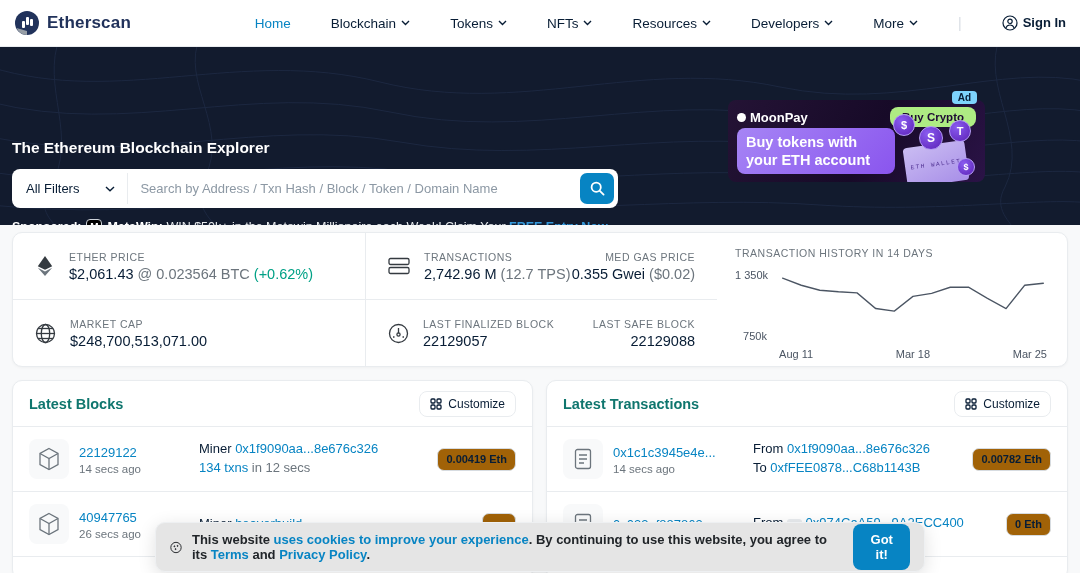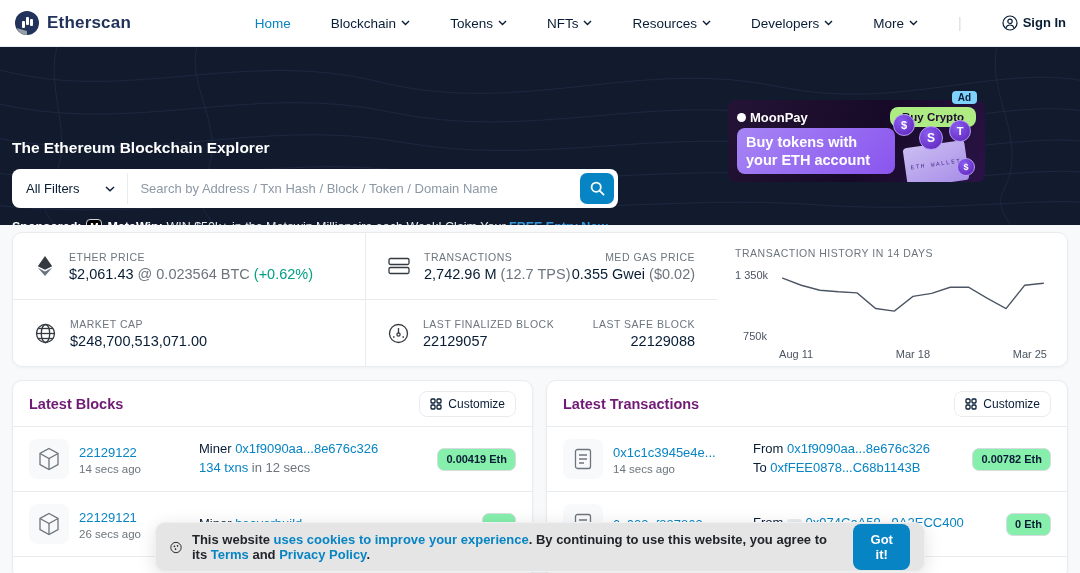--- a/index.html
+++ b/index.html
@@ -79,31 +79,31 @@
   .ylab-top { position:absolute; left:18px; top:36px; font-size:11px; color:#4b5563; }
   .ylab-bot { position:absolute; left:26px; bottom:24px; font-size:11px; color:#4b5563; }
   .xlabs { position:absolute; left:62px; right:20px; bottom:6px; display:flex; justify-content:space-between; font-size:11px; color:#4b5563; }
 
   
   .datacard { position:absolute; top:380px; height:200px; background:#fff; border-radius:10px; border:1px solid #e9ecef;
               box-shadow:0 1px 3px rgba(0,0,0,.04); overflow:hidden; }
   .card-blocks { left:12px; width:521px; }
   .card-txns { left:546px; width:522px; }
   .card-head { height:46px; display:flex; align-items:center; justify-content:space-between; padding:0 16px; border-bottom:1px solid #e9ecef; }
-  .card-title { font-size:14.5px; font-weight:bold; color:#701a75; }
+  .card-title { font-size:14.5px; font-weight:bold; color:#0f766e; }
   .customize-btn { display:flex; align-items:center; gap:6px; border:1px solid #e9ecef; background:#fff; border-radius:8px;
                    padding:5px 10px; font-size:12px; color:#081d35; cursor:pointer; font-family:"Liberation Sans",sans-serif; }
   .row { height:65px; display:flex; align-items:center; padding:0 16px; border-bottom:1px solid #e9ecef; gap:10px; }
   .row-icon { width:40px; height:40px; background:#f8f9fa; border-radius:8px; display:flex; align-items:center; justify-content:center; color:#6c757d; flex:0 0 auto; }
   .row-c1 { width:110px; flex:0 0 auto; }
   .row-c1 .age { font-size:11.5px; color:#6c757d; margin-top:2px; }
   .row-c1 a { font-size:13px; }
   .row-c2 { flex:1; font-size:13px; line-height:1.45; }
   .val-badge { border:1px solid #d7dce1; border-radius:7px; padding:4px 8px; font-size:11px; font-weight:bold; color:#081d35;
-               background:#86efac; white-space:nowrap; flex:0 0 auto; min-width:34px; min-height:23px; text-align:right; }
+               background:#a16207; white-space:nowrap; flex:0 0 auto; min-width:34px; min-height:23px; text-align:right; }
   .contract-badge { display:inline-flex; width:15px; height:15px; background:#e9ecef; color:#6c757d; border-radius:3px;
                     font-size:9px; font-weight:bold; align-items:center; justify-content:center; vertical-align:-2px; }
 
   
   .cookie { position:absolute; left:155px; top:522px; width:770px; height:50px; background:#e5e5e5; border-radius:10px;
             box-shadow:0 4px 18px rgba(0,0,0,.12); border:1px solid #eef0f2; display:flex; align-items:center; justify-content:center;
             gap:10px; padding:0 14px; font-size:13px; font-weight:bold; color:#212529; z-index:9; }
   .cookie .link { font-weight:bold; }
   .gotit-btn { background:#0784c3; color:#fff; border:none; border-radius:8px; padding:8px 13px; font-size:13px; font-weight:bold;
                cursor:pointer; font-family:"Liberation Sans",sans-serif; }
@@ -374,21 +374,21 @@
 
   <div class="row">
     <span class="row-icon">
       <svg width="22" height="24" viewBox="0 0 22 24" fill="none" stroke="#6c757d" stroke-width="1.3">
           <path d="M11 1.5 L20 6.5 L20 17.5 L11 22.5 L2 17.5 L2 6.5 Z"></path>
           <path d="M2 6.5 L11 11.5 L20 6.5"></path>
           <line x1="11" y1="11.5" x2="11" y2="22.5"></line>
         </svg>
     </span>
     <div class="row-c1">
-      <a class="link">22129121</a>
+      <a class="link">40947765</a>
       <div class="age">26 secs ago</div>
     </div>
     <div class="row-c2">
       <div><span>Miner </span><a class="link">beaverbuild</a></div>
       <div></div>
     </div>
     <span class="val-badge"></span>
   </div>
 </section>
 

